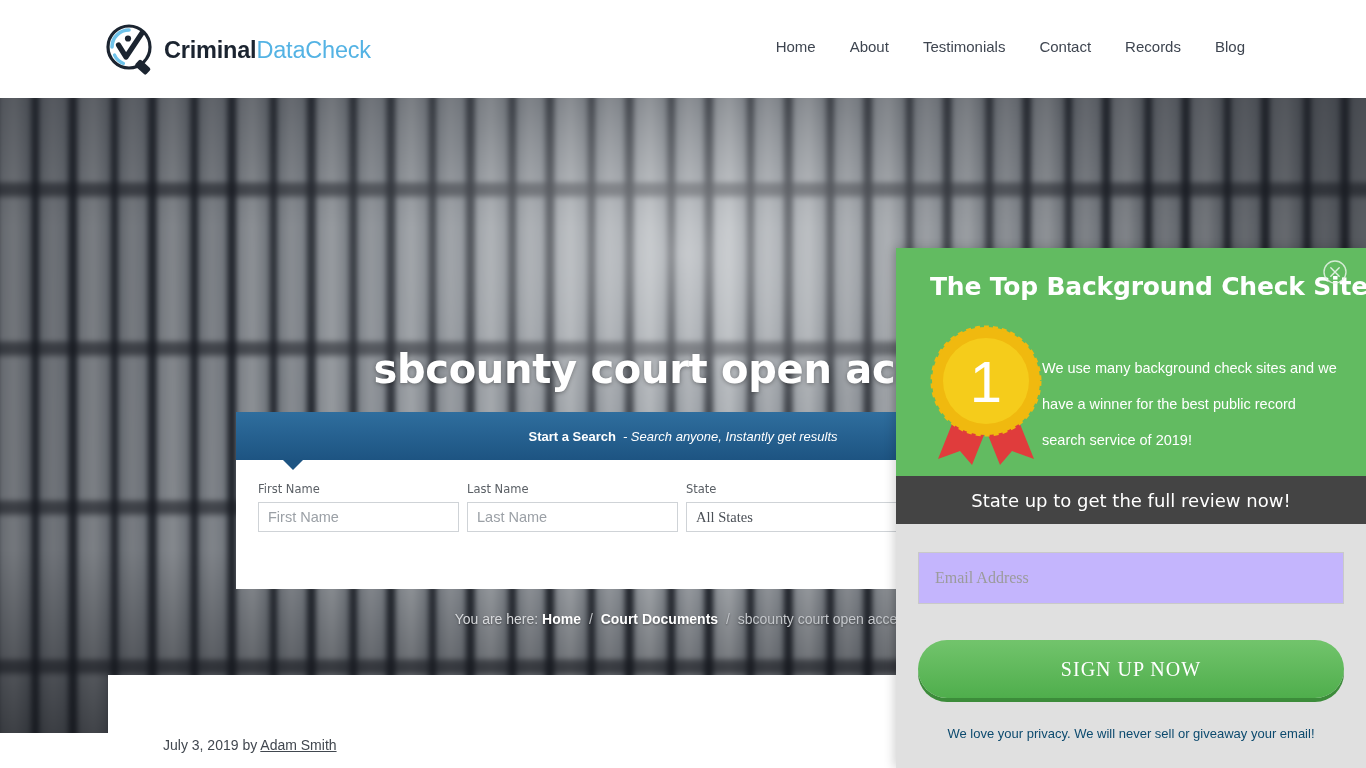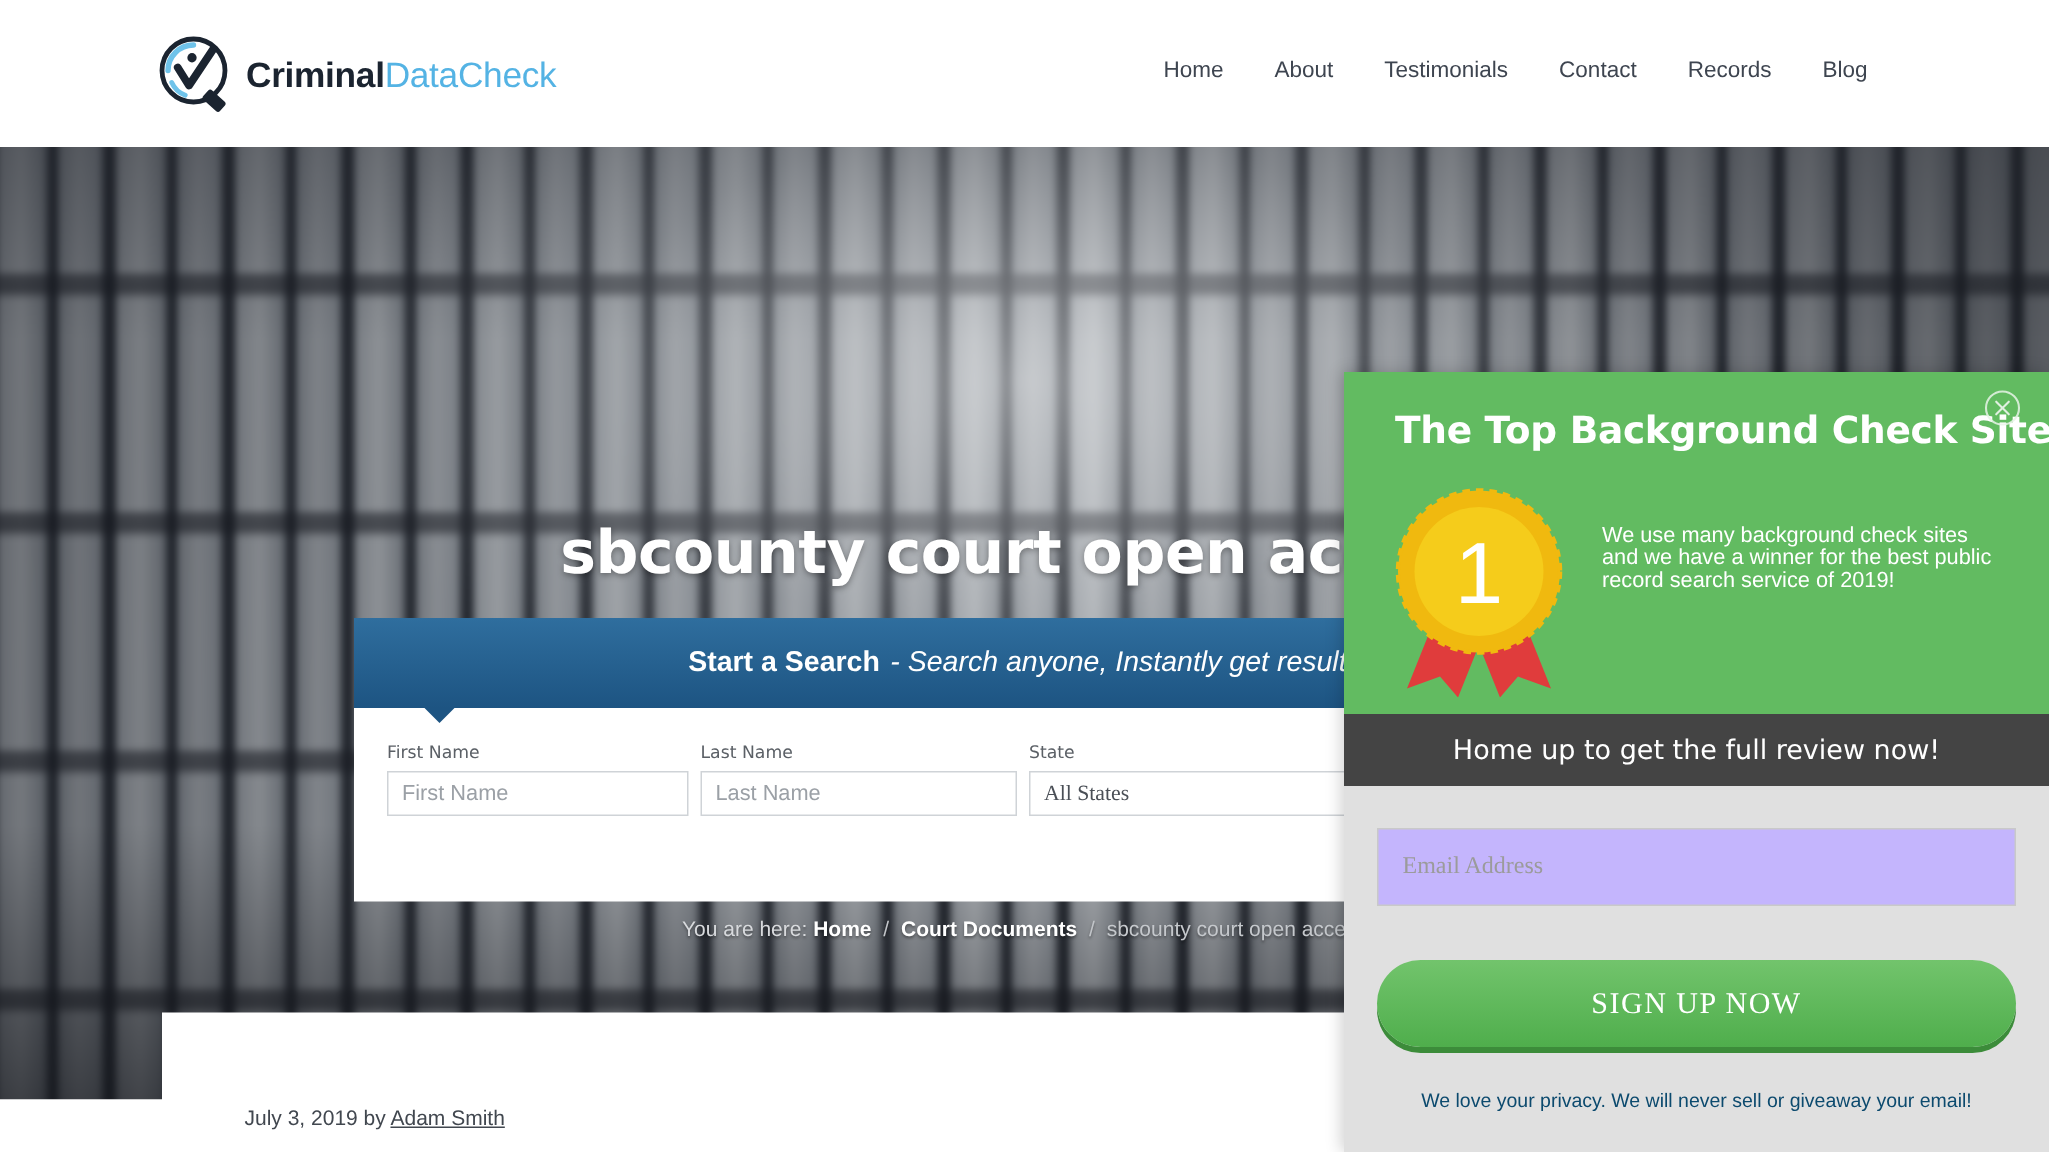--- a/index.html
+++ b/index.html
@@ -103,25 +103,25 @@
   }
 
   
   .search-widget {
     position: absolute;
     left: 236px; top: 314px;
     width: 894px;
   }
   .search-bar {
     position: relative;
-    height: 60px;
+    height: 48px;
     background: linear-gradient(180deg, #2f6e9e 0%, #1d5482 100%);
     color: #ffffff;
     display: flex; align-items: center; justify-content: center;
-    font-size: 19px;
+    font-size: 13px;
   }
   .search-bar .sb-strong { font-weight: 700; }
   .search-bar .sb-em { font-style: italic; font-weight: 400; padding-left: 7px; }
   .search-bar::after {
     content: "";
     position: absolute; left: 47px; bottom: -10px;
     border-left: 10px solid transparent;
     border-right: 10px solid transparent;
     border-top: 10px solid #1d5482;
   }
@@ -236,22 +236,21 @@
     margin-left: -4px;
   }
   .popup-body-row {
     display: flex; align-items: flex-start;
     margin-top: 24px;
   }
   .badge-svg { width: 112px; height: 140px; flex: none; margin-left: -4px; }
   .popup-copy {
     color: #ffffff;
     font-size: 14.5px;
-    line-height: 15px;
-    margin-left: 26px;
+    line-height: 36px;
     margin-top: 25px;
   }
   .popup-subbar {
     height: 48px;
     background: #444444;
     color: #ffffff;
     display: flex; align-items: center; justify-content: center;
     font-size: 18px;
     font-family: "DejaVu Sans", sans-serif;
   }
@@ -404,20 +403,20 @@
             <circle cx="56" cy="56" r="54" stroke="#f0b90f" stroke-width="3" stroke-dasharray="5 4"></circle>
           </g>
           <circle cx="56" cy="56" r="43" fill="#f5cc1b"></circle>
           <text x="56" y="77" text-anchor="middle" font-family="Liberation Sans, sans-serif" font-size="58" font-weight="400" fill="#ffffff">1</text>
         </svg>
       </span>
       <div class="popup-copy">We use many background check sites and we have a winner for the best public record search service of 2019!</div>
     </div>
   </div>
 
-  <div class="popup-subbar">Home up to get the full review now!</div>
+  <div class="popup-subbar">State up to get the full review now!</div>
 
   <div class="popup-form">
     <input class="email-input" type="email" placeholder="Email Address" style="">
     <button class="signup-btn">SIGN UP NOW</button>
     <div class="privacy-note">We love your privacy.  We will never sell or giveaway your email!</div>
   </div>
 </aside>
 
 </body></html>

